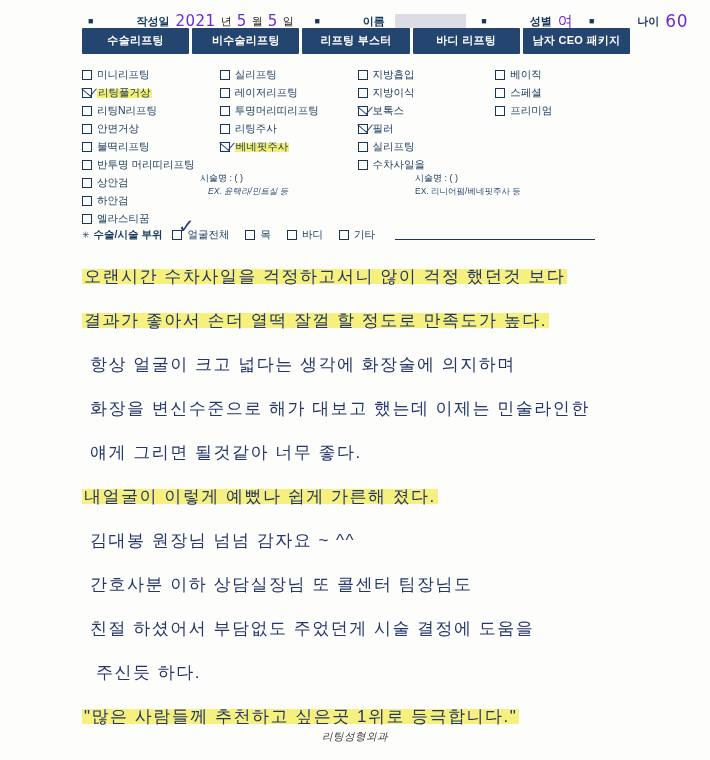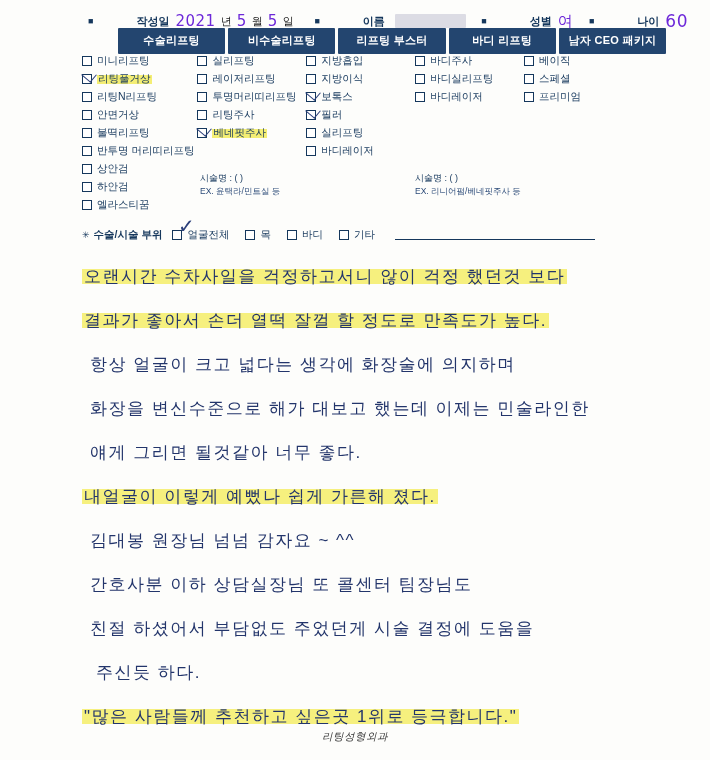--- a/index.html
+++ b/index.html
@@ -71,21 +71,20 @@
   }
 
   
   .catbar {
     position: absolute;
     top: 28px;
     left: 82px;
     width: 548px;
     display: flex;
     gap: 3px;
-    margin-left: 36px;
   }
   .cat {
     flex: 1;
     background: #23456f;
     color: #ffffff;
     text-align: center;
     font-size: 11px;
     font-weight: bold;
     padding: 5px 0 6px;
     letter-spacing: 0.3px;
@@ -96,21 +95,21 @@
   .grid {
     position: absolute;
     top: 55px;
     left: 82px;
     width: 548px;
     display: flex;
     gap: 3px;
   }
   .col {
     flex: 1;
-    padding-top: 0;
+    padding-top: 14px;
   }
   .opt {
     display: flex;
     align-items: center;
     font-size: 10.5px;
     color: #15375c;
     margin-bottom: 6.5px;
     line-height: 1.1;
     white-space: nowrap;
   }
@@ -346,57 +345,43 @@
       <div class="opt checked">
           <span class="box"></span>
           <span>필러</span>
         </div>
       <div class="opt">
           <span class="box"></span>
           <span>실리프팅</span>
         </div>
       <div class="opt">
           <span class="box"></span>
-          <span>바디레이저</span>
+          <span>수차사일을</span>
         </div>
     </div>
 
-    <div class="col">
-      <div class="opt">
-          <span class="box"></span>
-          <span>바디주사</span>
-        </div>
-      <div class="opt">
-          <span class="box"></span>
-          <span>바디실리프팅</span>
-        </div>
-      <div class="opt">
-          <span class="box"></span>
-          <span>바디레이저</span>
-        </div>
-    </div>
 
     <div class="col">
       <div class="opt">
           <span class="box"></span>
           <span>베이직</span>
         </div>
       <div class="opt">
           <span class="box"></span>
           <span>스페셜</span>
         </div>
       <div class="opt">
           <span class="box"></span>
           <span>프리미엄</span>
         </div>
     </div>
   </div>
 
   <div class="sulmyung" style="top:172px; left:200px;">시술명 : (                )</div>
-  <div class="exnote" style="top:186px; left:200px;">EX. 윤택라/민트실 등</div>
+  <div class="exnote" style="top:186px; left:208px;font-style:italic;">EX. 윤택라/민트실 등</div>
 
   <div class="sulmyung" style="top:172px; left:415px;">시술명 : (                )</div>
   <div class="exnote" style="top:186px; left:415px;">EX. 리니어펌/베네핏주사 등</div>
 
   <div class="region">
     <span class="bullet">✳</span>
     <span class="lbl">수술/시술 부위</span>
     <span class="opt">
         <span class="box"></span>
         <span>얼굴전체</span>

